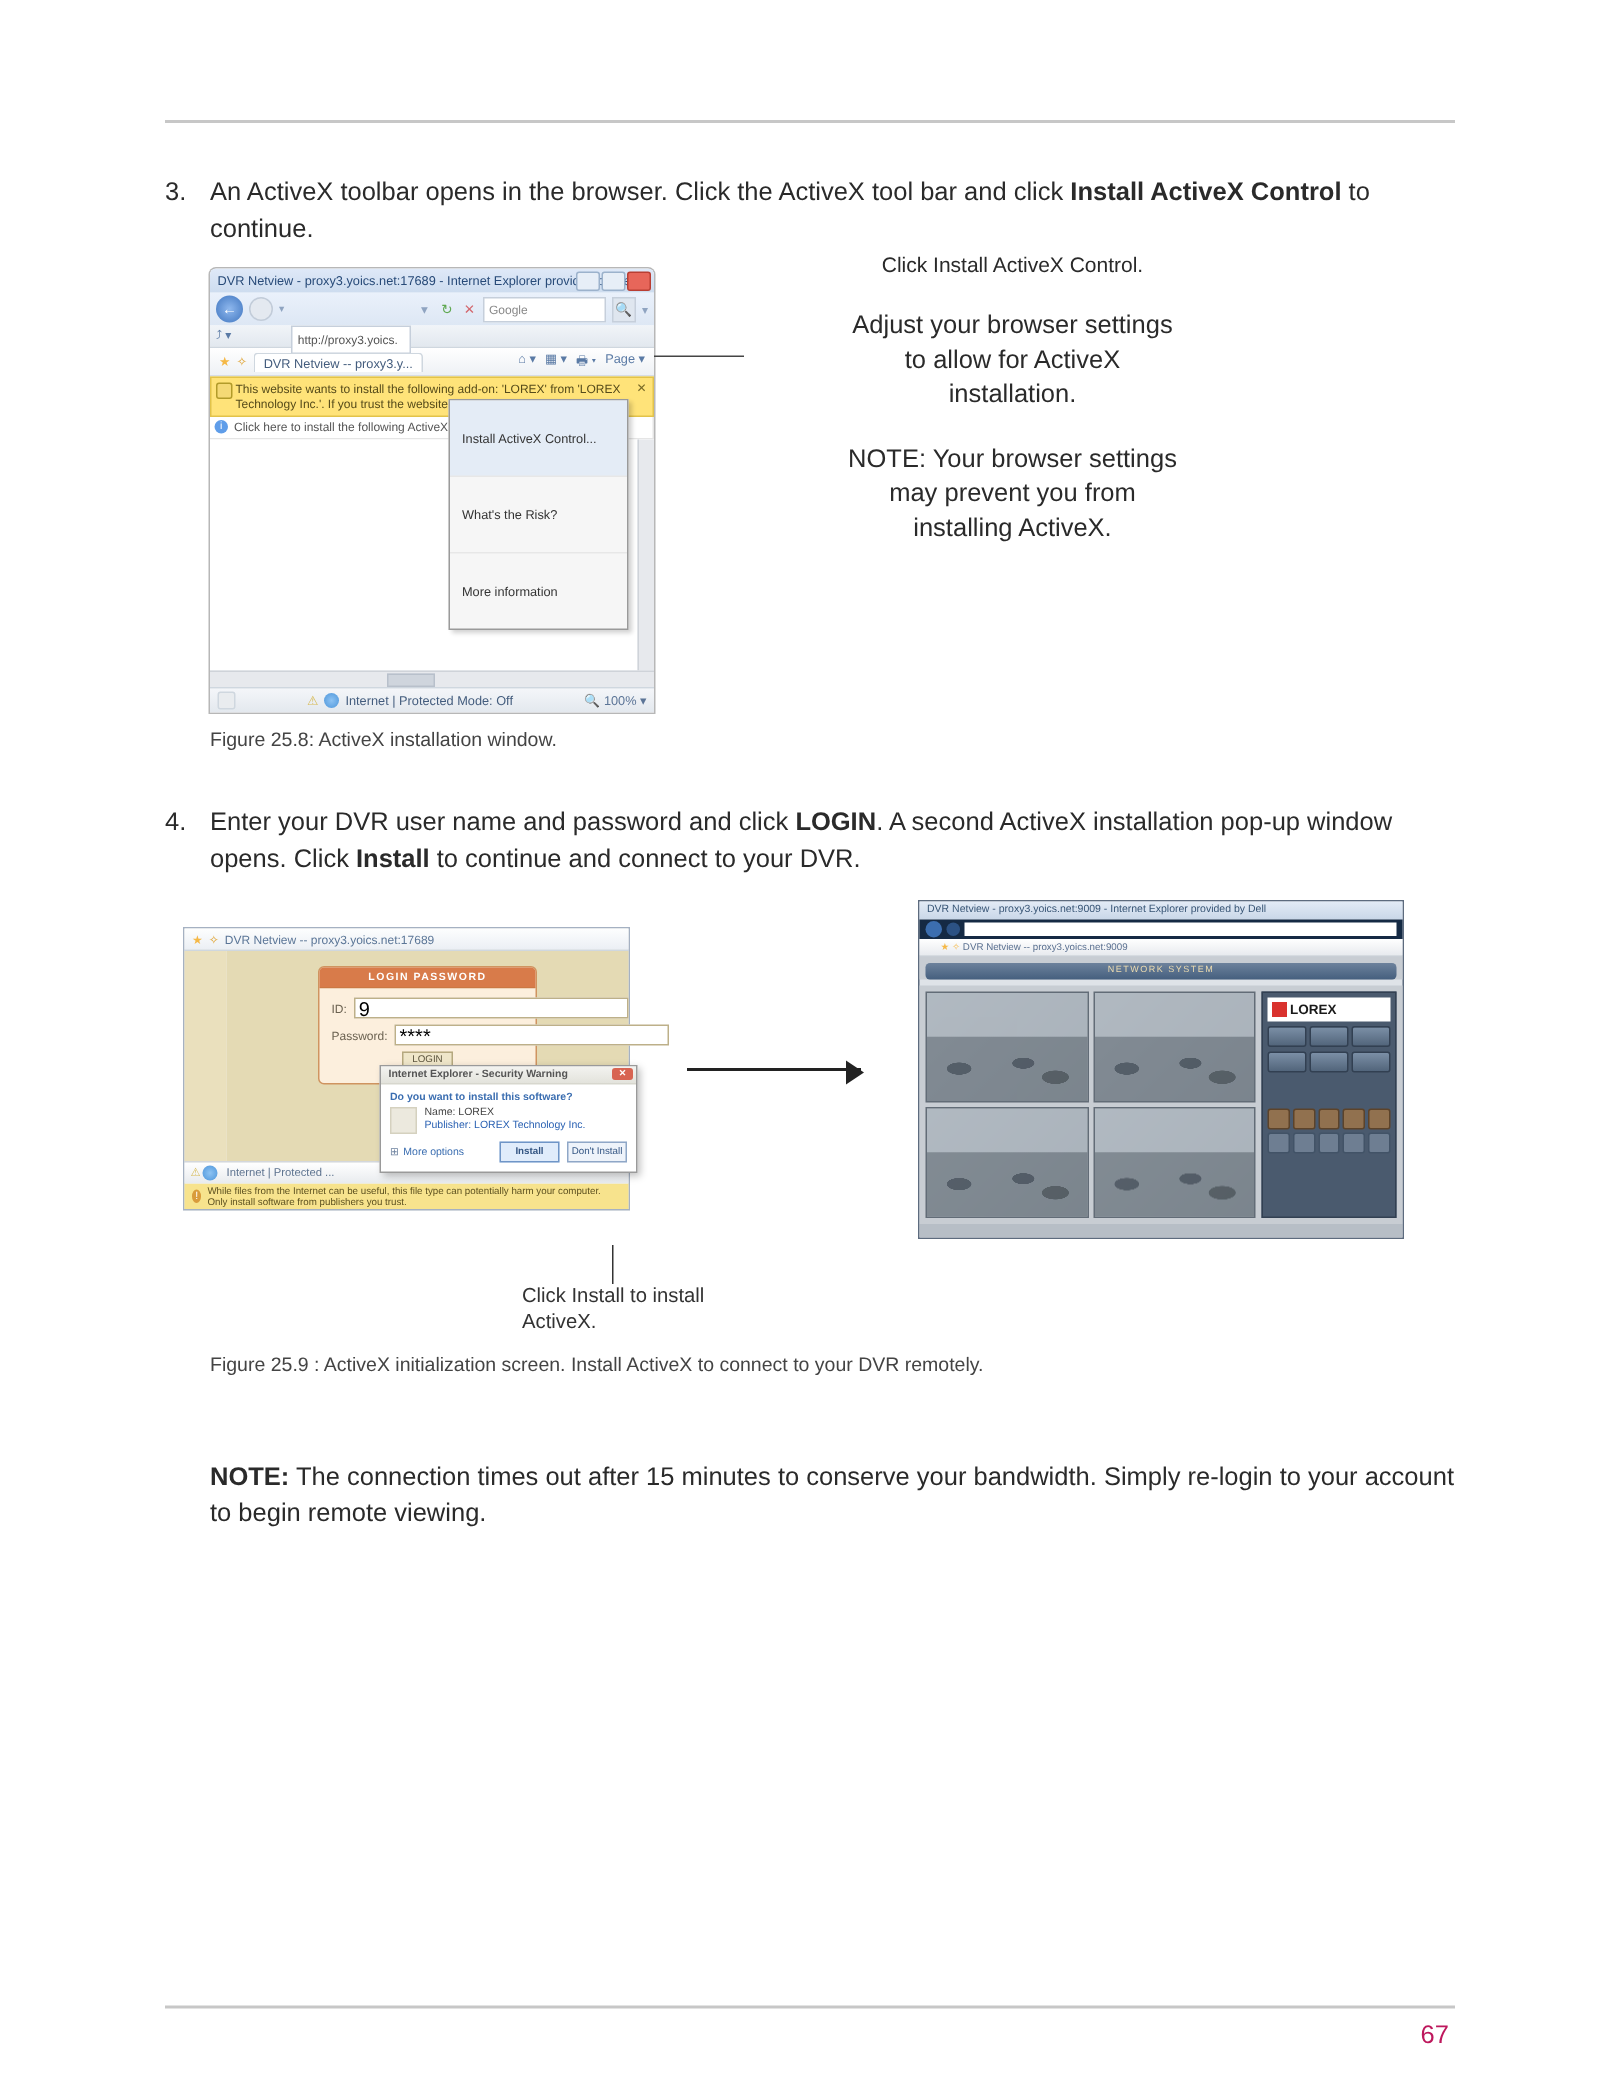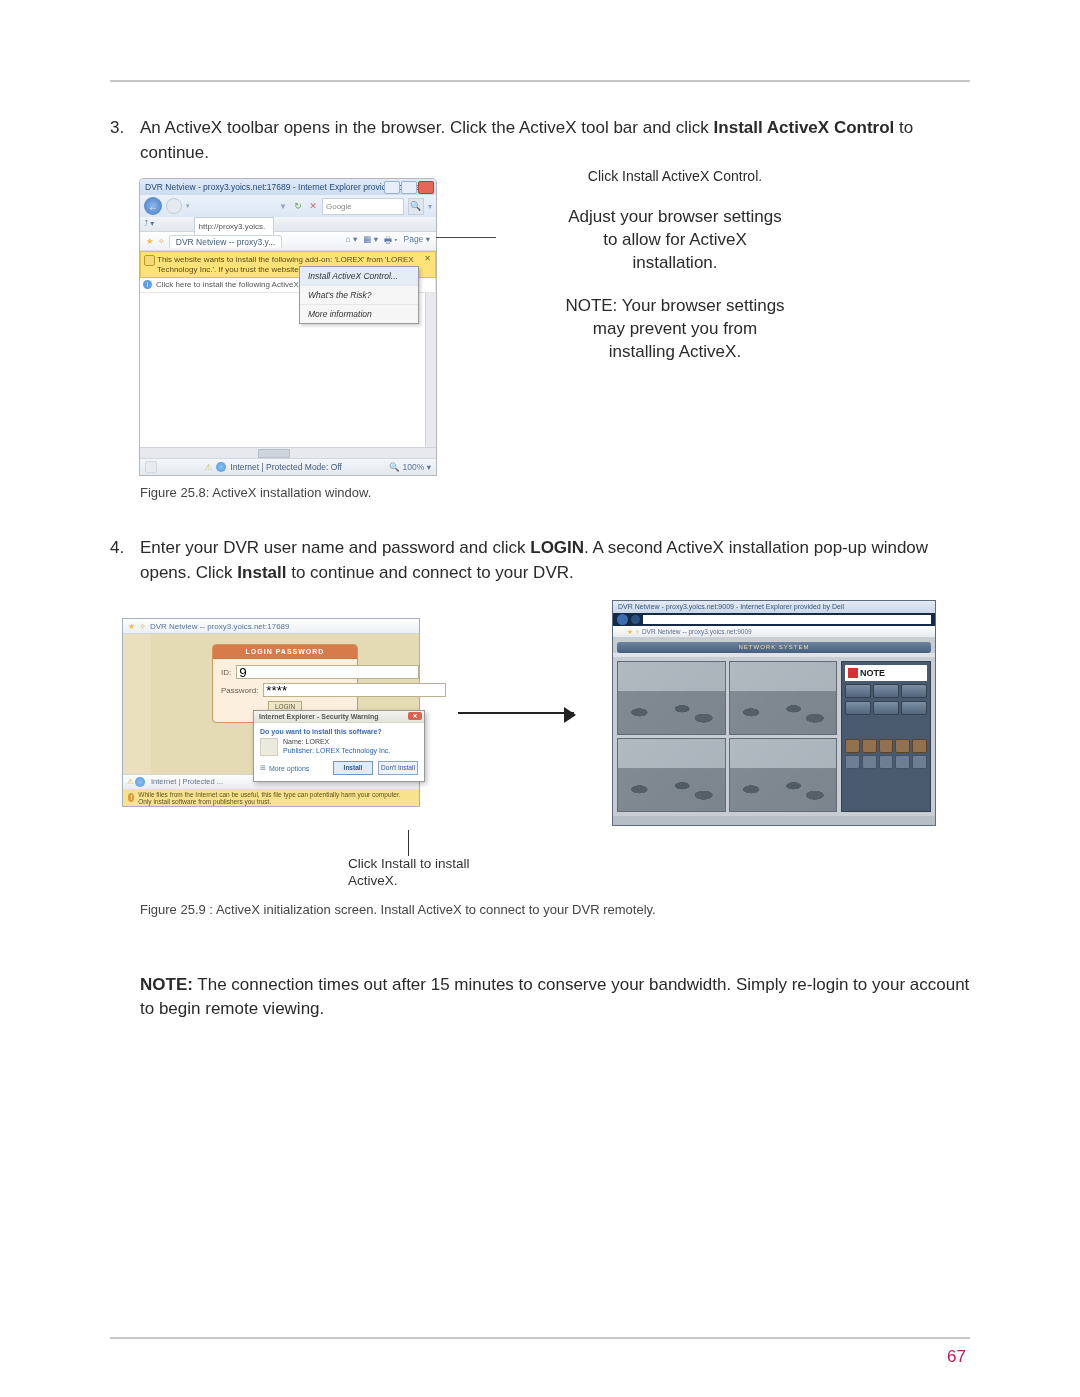--- a/index.html
+++ b/index.html
@@ -136,21 +136,21 @@
   }
   .ie-body {
     min-height:154px;background:#fff;position:relative;
   }
   .ctx-menu {
     position:absolute;left:159px;top:-27px;width:118px;
     background:#f6f6f6;border:1px solid #9a9a9a;
     box-shadow:2px 2px 3px rgba(0,0,0,.18);font-size:8.5px;color:#333;z-index:5;
   }
   .ctx-item {
-    padding:4px 8px;border-bottom:1px solid #e7e7e7;font-style:italic;
+    padding:20px 8px;border-bottom:1px solid #e7e7e7;
   }
   .ctx-item:last-child{border-bottom:none;}
   .ctx-item.sel { background:#e4ecf6; }
   .ie-scroll-r {
     position:absolute;right:0;top:0;bottom:0;width:10px;background:#e7e9ed;
     border-left:1px solid #cfd3d9;
   }
   .ie-status {
     height:16px;background:linear-gradient(#f4f6f9,#e3e8ee);
     border-top:1px solid #cfd7df;display:flex;align-items:center;
@@ -494,21 +494,21 @@
           <div class="cams">
             <div class="cam"></div>
             <div class="cam"></div>
             <div class="cam"></div>
             <div class="cam"></div>
           </div>
         </div>
         <div class="side-ctrl">
           <div class="logo">
             <div class="sq"></div>
-            <span>NOTE</span>
+            <span>LOREX</span>
           </div>
           <div class="row-btns">
             <div class="sbtn"></div>
             <div class="sbtn"></div>
             <div class="sbtn"></div>
           </div>
           <div class="row-btns">
             <div class="sbtn"></div>
             <div class="sbtn"></div>
             <div class="sbtn"></div>

